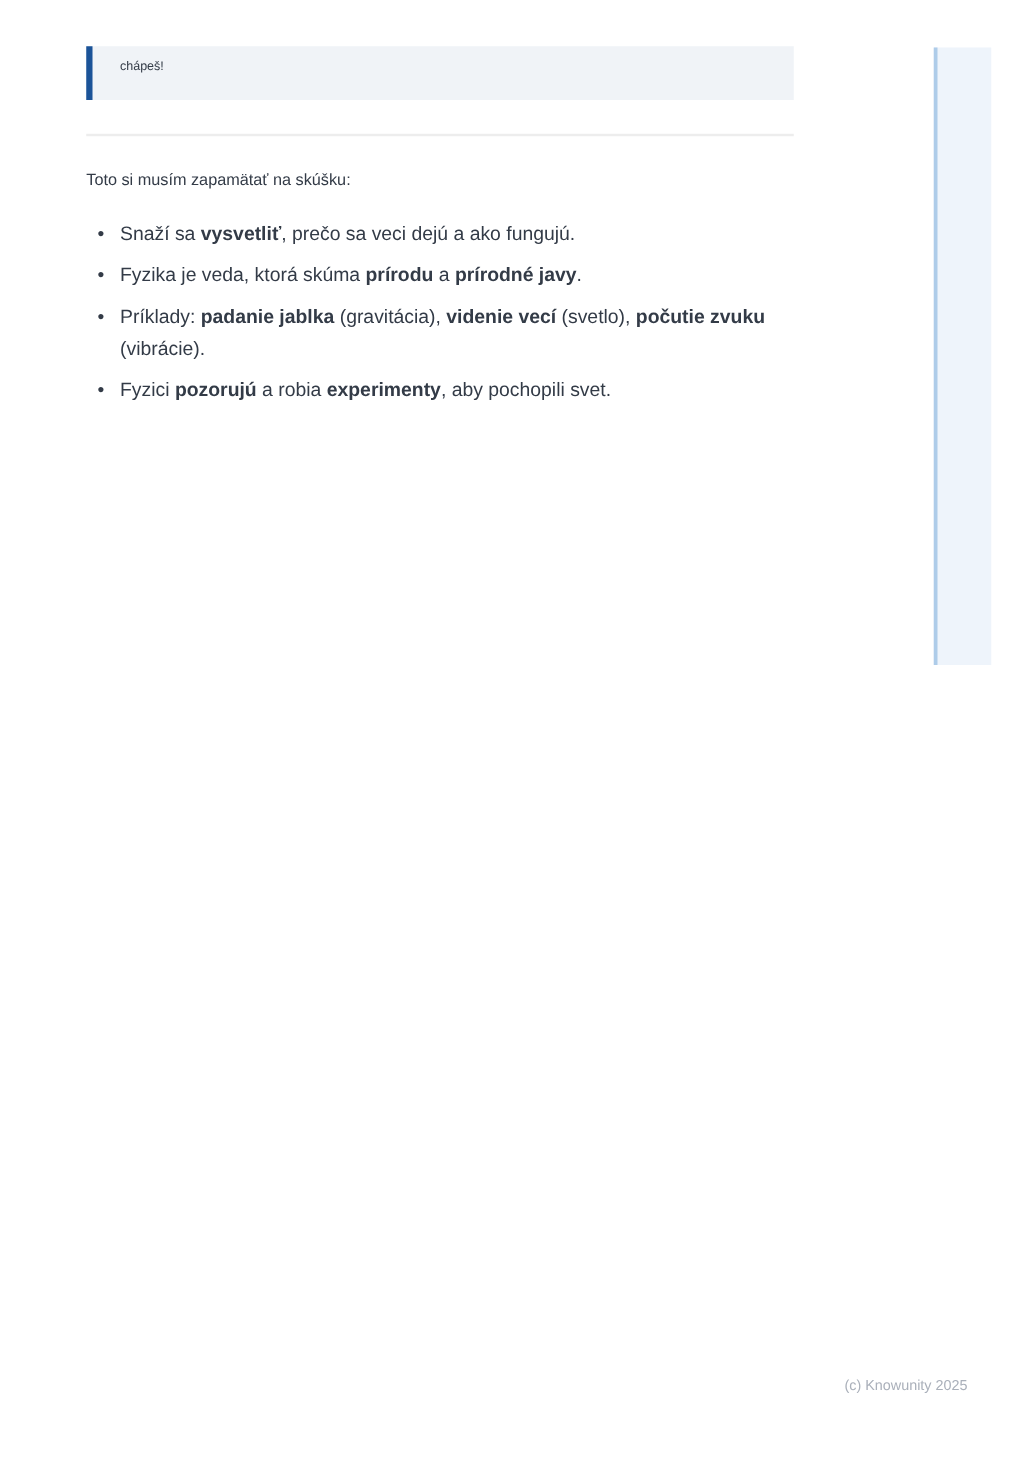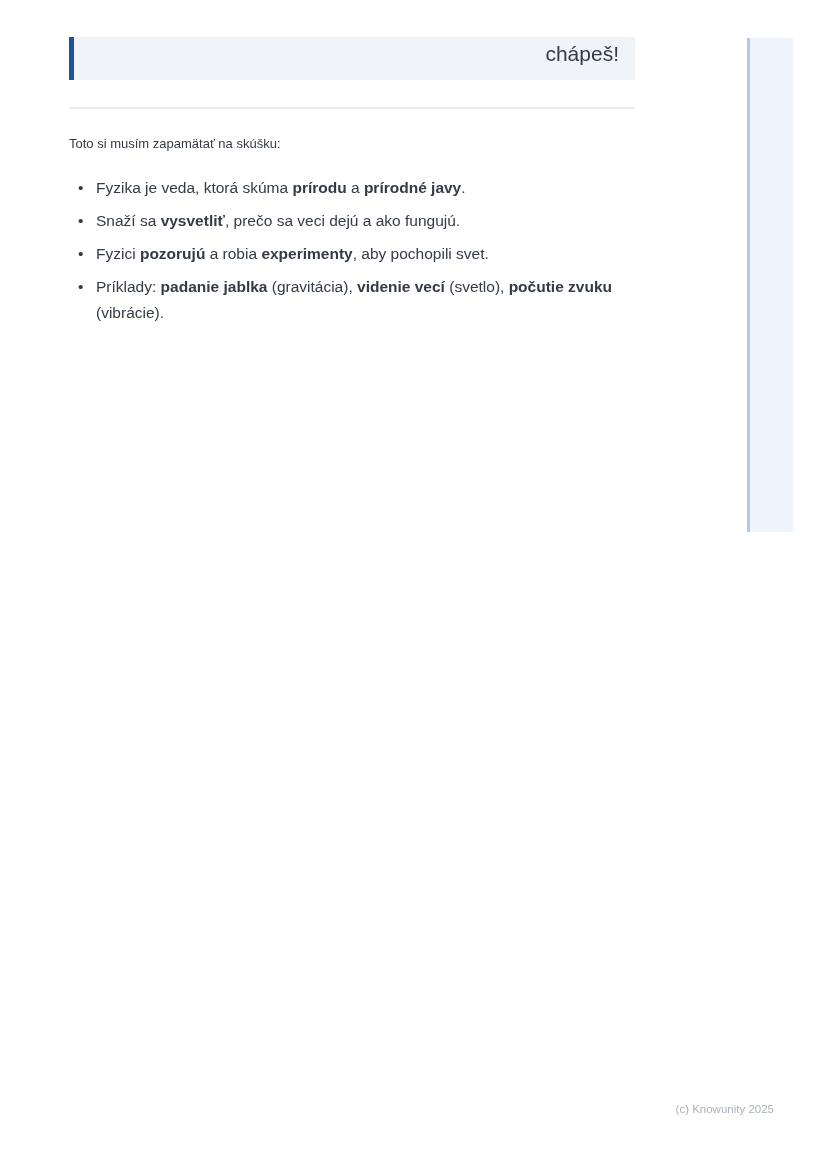--- a/index.html
+++ b/index.html
@@ -22,23 +22,22 @@
     color:var(--body-text);
   }
   .content{
     position:absolute;left:69px;top:0;width:566px;
   }
   .quote-block{
     margin-top:37px;
     background:var(--quote-background);
     border-left:5px solid var(--quote-border);
     padding:7px 16px 16px 22px;
-    font-size:21px;line-height:20px;
+    font-size:10px;line-height:20px;
     color:var(--body-text);
-    text-align:right;
   }
   .divider{
     border:none;
     border-top:2px solid var(--divider);
     margin:27px 0 0 0;
   }
   .heading-wrap{
     margin-top:33px;
     padding-bottom:9px;
     border-bottom:2px solid var(--heading-underline);
@@ -91,23 +90,23 @@
   <div class="quote-block">
     <span>chápeš!</span>
   </div>
 
   <hr class="divider">
 
 
   <p class="intro">Toto si musím zapamätať na skúšku:</p>
 
   <ul class="summary-list">
+      <li><span>Snaží sa </span><strong>vysvetliť</strong><span>, prečo sa veci dejú a ako fungujú.</span></li>
       <li><span>Fyzika je veda, ktorá skúma </span><strong>prírodu</strong><span> a </span><strong>prírodné javy</strong><span>.</span></li>
-      <li><span>Snaží sa </span><strong>vysvetliť</strong><span>, prečo sa veci dejú a ako fungujú.</span></li>
+      <li><span>Príklady: </span><strong>padanie jablka</strong><span> (gravitácia), </span><strong>videnie vecí</strong><span> (svetlo), </span><strong>počutie zvuku</strong><span> (vibrácie).</span></li>
       <li><span>Fyzici </span><strong>pozorujú</strong><span> a robia </span><strong>experimenty</strong><span>, aby pochopili svet.</span></li>
-      <li><span>Príklady: </span><strong>padanie jablka</strong><span> (gravitácia), </span><strong>videnie vecí</strong><span> (svetlo), </span><strong>počutie zvuku</strong><span> (vibrácie).</span></li>
     </ul>
 
 </div>
 
 <div class="side-panel"></div>
 
 <div class="footer">(c) Knowunity 2025</div>
 
 </body></html>

